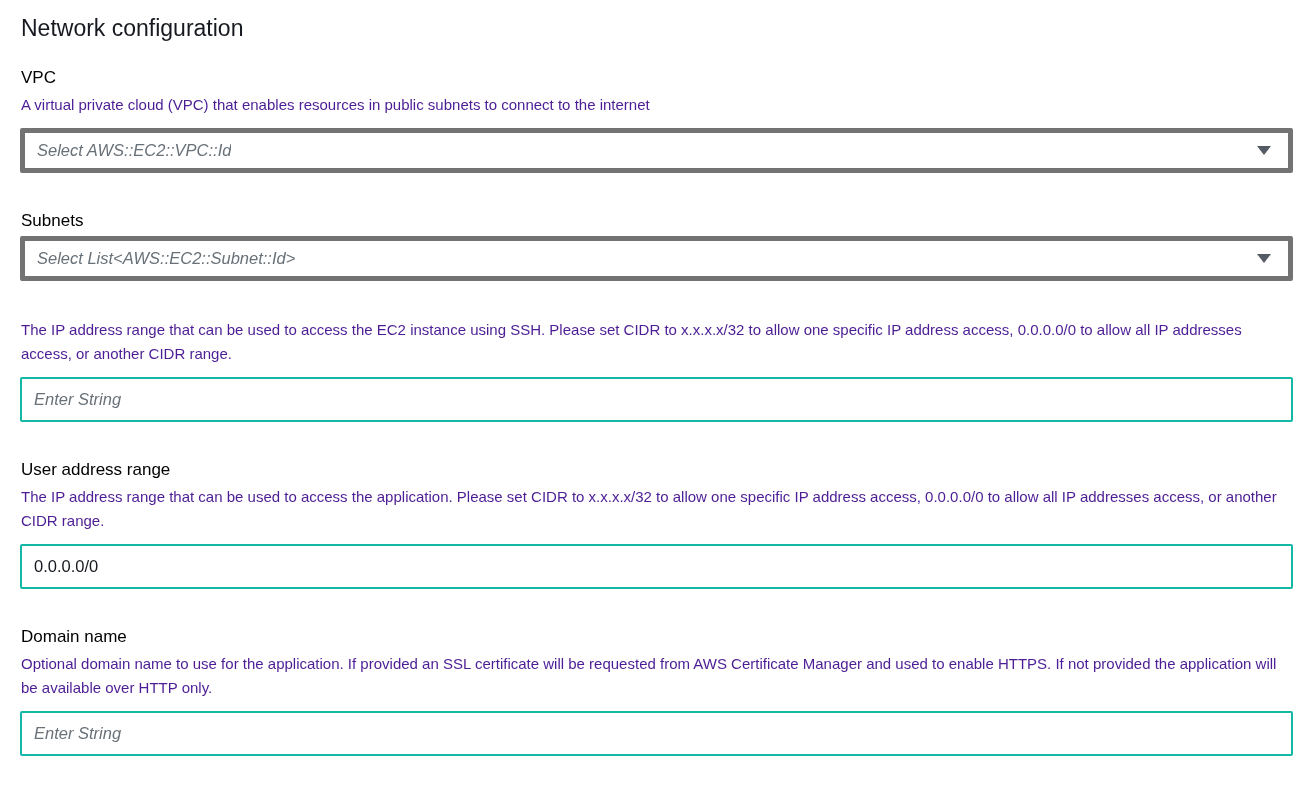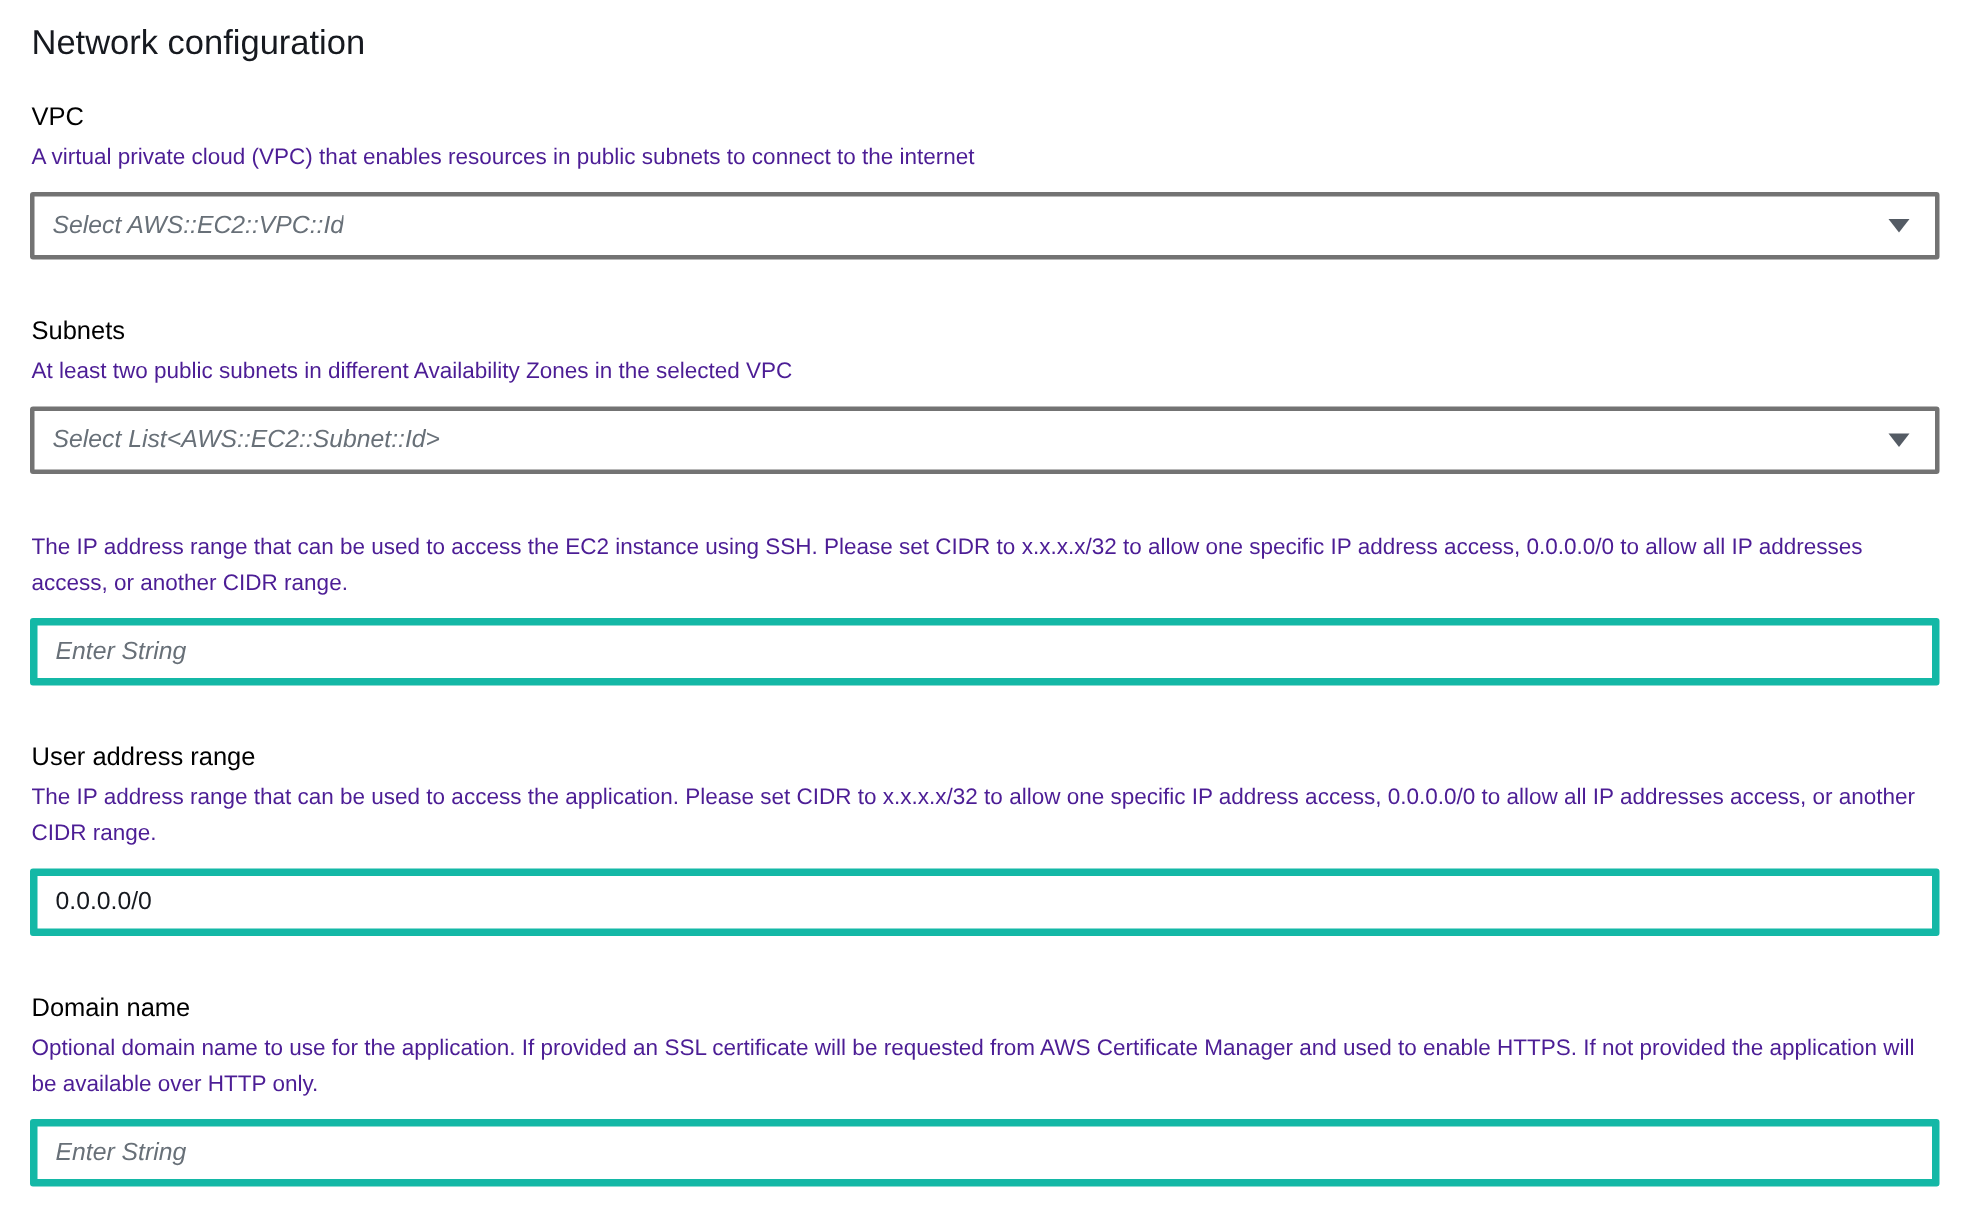--- a/index.html
+++ b/index.html
@@ -38,21 +38,21 @@
   .field-desc {
     font-size: 15px;
     color: #4c1d95;
     line-height: 24px;
     margin: 0 0 11px 1px;
   }
   .select-box {
     box-sizing: border-box;
     height: 45px;
     width: 100%;
-    border: 3px solid #737373;
+    border: 5px solid #737373;
     border-radius: 2px;
     background: #ffffff;
     display: flex;
     align-items: center;
     justify-content: space-between;
     padding: 0 17px 0 12px;
     cursor: pointer;
   }
   .select-placeholder {
     font-size: 16.5px;
@@ -66,21 +66,21 @@
     height: 0;
     border-left: 7px solid transparent;
     border-right: 7px solid transparent;
     border-top: 9px solid #545b64;
     flex: none;
   }
   .text-input {
     box-sizing: border-box;
     height: 45px;
     width: 100%;
-    border: 5px solid #14b8a6;
+    border: 2px solid #14b8a6;
     border-radius: 2px;
     background: #ffffff;
     padding: 0 12px;
     font-size: 16.5px;
     color: #16191f;
     font-family: "Liberation Sans", sans-serif;
     outline: none;
     display: block;
   }
   .text-input::placeholder {
@@ -100,21 +100,20 @@
     <div class="field-label">VPC</div>
     <div class="field-desc">A virtual private cloud (VPC) that enables resources in public subnets to connect to the internet</div>
     <div class="select-box" role="combobox" aria-expanded="false">
       <span class="select-placeholder">Select AWS::EC2::VPC::Id</span>
       <span class="caret-down"></span>
     </div>
   </div>
 
   <div class="field">
     <div class="field-label">Subnets</div>
-    <div class="field-desc">At least two public subnets in different Availability Zones in the selected VPC</div>
     <div class="select-box" role="combobox" aria-expanded="false">
       <span class="select-placeholder">Select List&lt;AWS::EC2::Subnet::Id&gt;</span>
       <span class="caret-down"></span>
     </div>
   </div>
 
   <div class="field">
     <div class="field-desc">The IP address range that can be used to access the EC2 instance using SSH. Please set CIDR to x.x.x.x/32 to allow one specific IP address access, 0.0.0.0/0 to allow all IP addresses access, or another CIDR range.</div>
     <input type="text" class="text-input" placeholder="Enter String" style="">
   </div>

